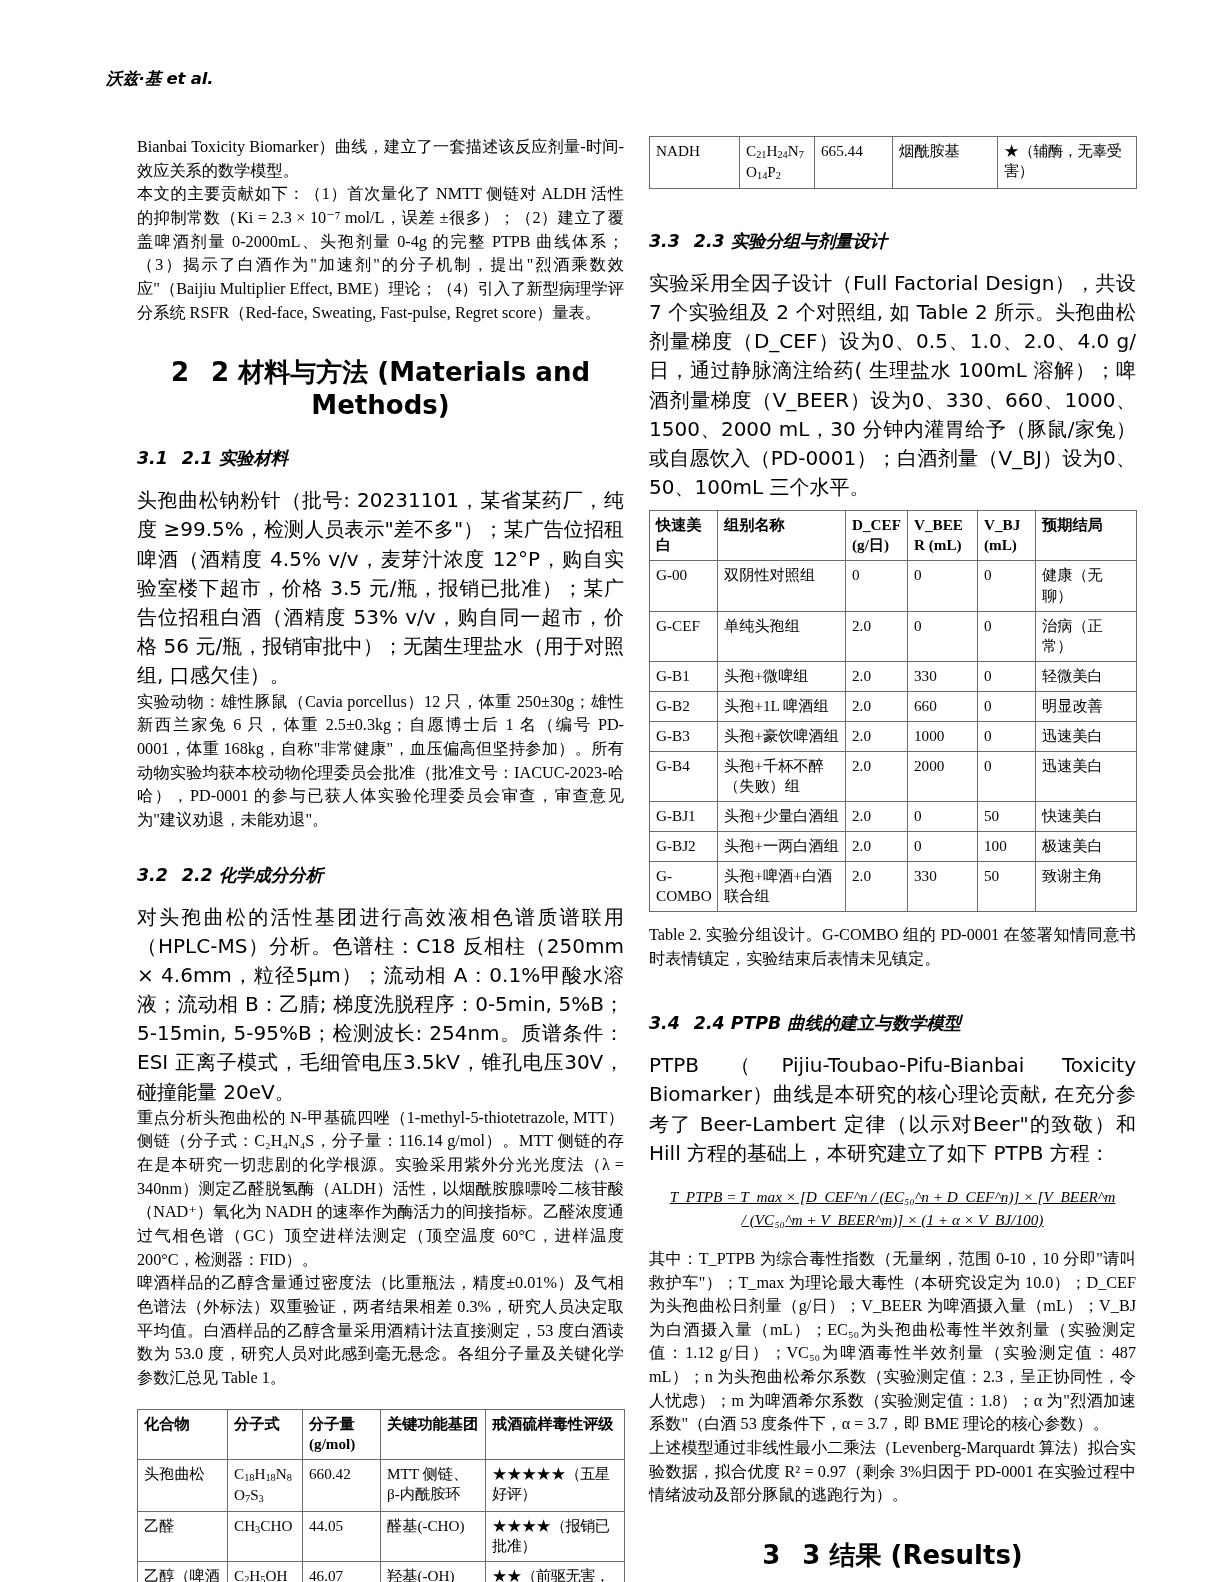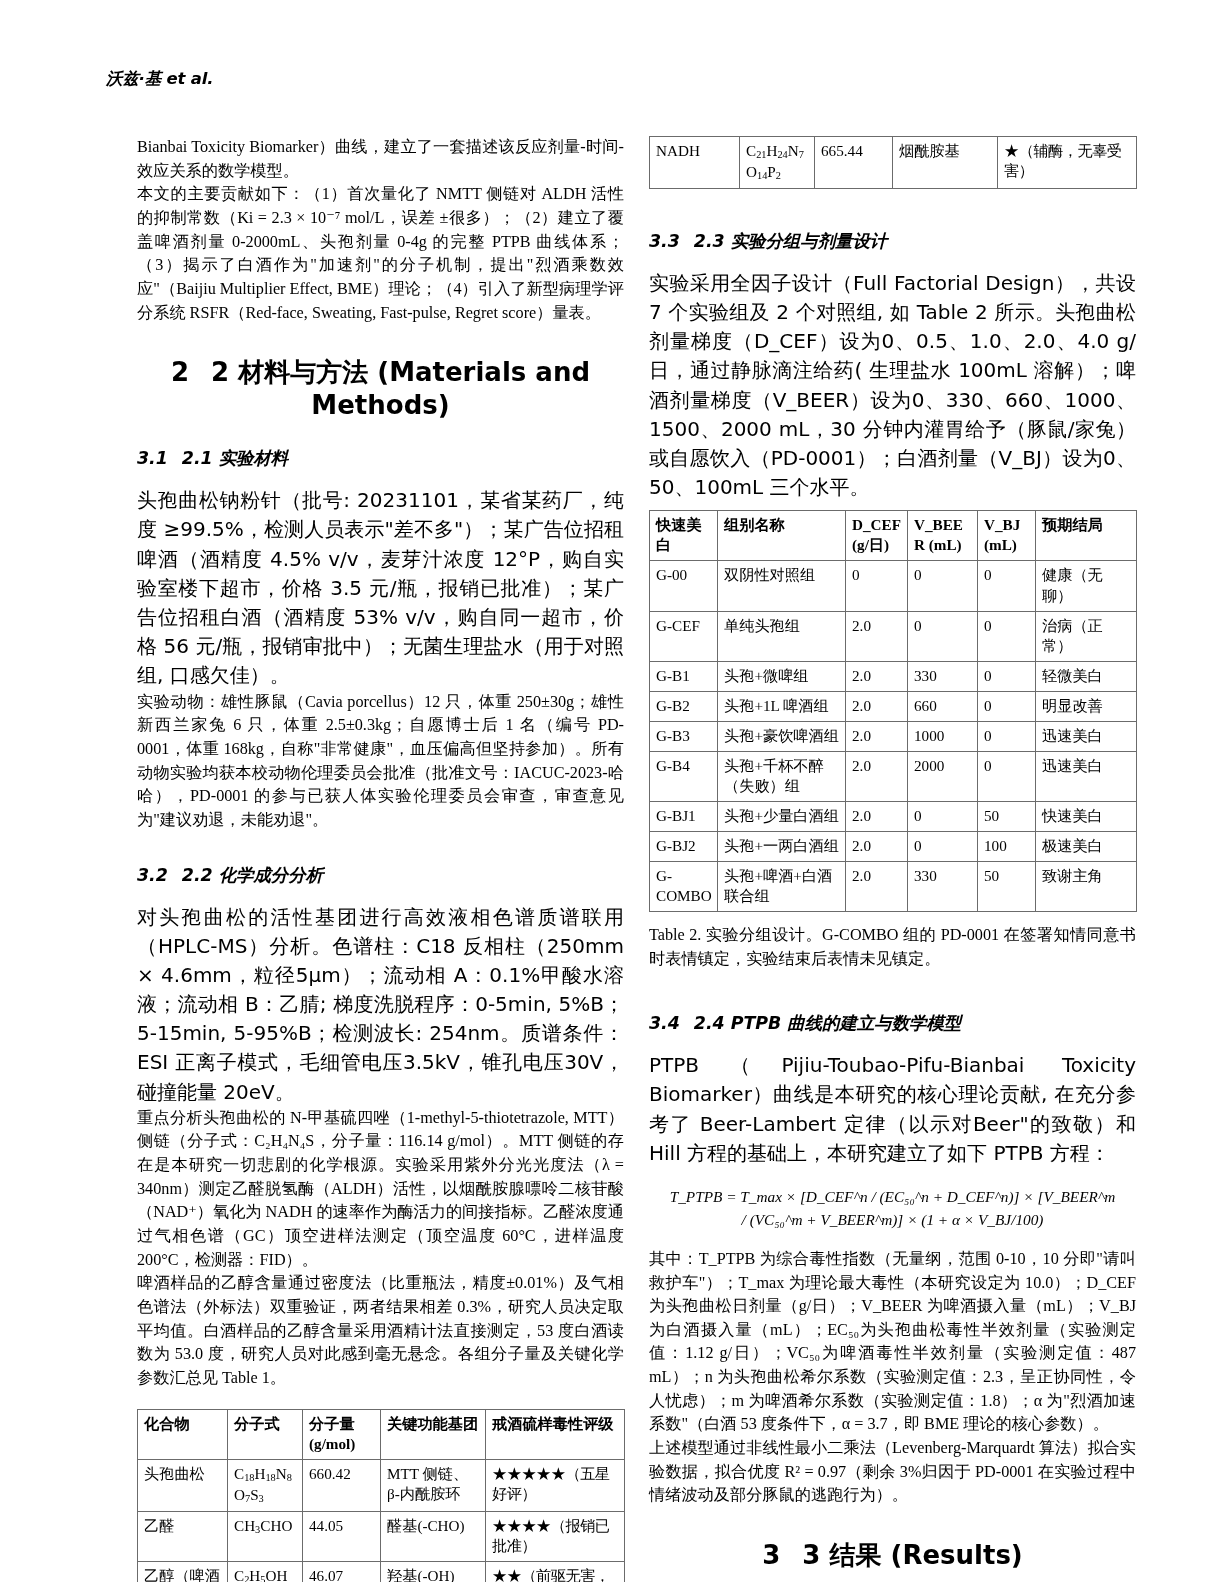--- a/index.html
+++ b/index.html
@@ -98,20 +98,21 @@
     margin: 12px 0 0 0;
     text-align: justify;
   }
   .formula {
     font-family: "Liberation Serif", "DejaVu Serif", serif;
     font-style: italic;
     font-size: 15.3px;
     line-height: 1.5;
     text-align: center;
     margin: 18px 0 16px 0;
+    text-decoration: underline;
   }
   .formula .l2 { display: block; }
   sub { font-size: 0.68em; vertical-align: -0.22em; }
   .star { letter-spacing: -0.5px; }
 </style>
 </head>
 <body>
 
 <div class="page">
 

